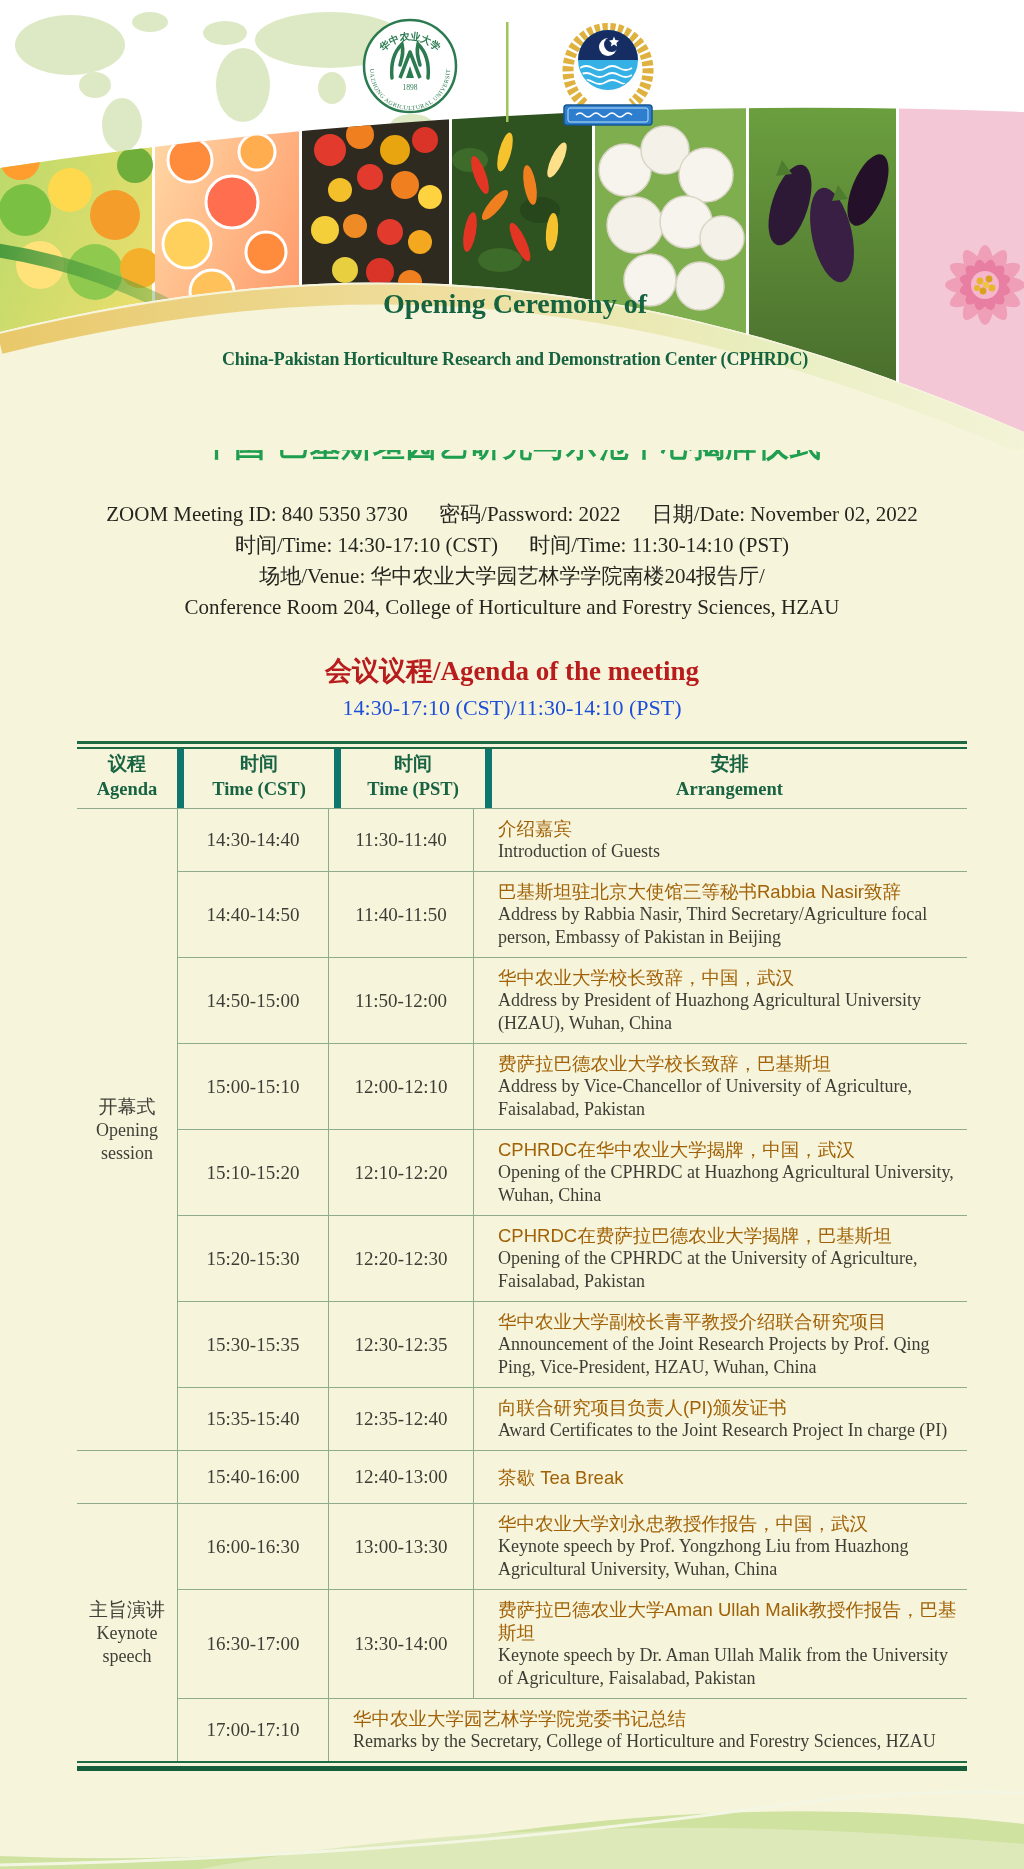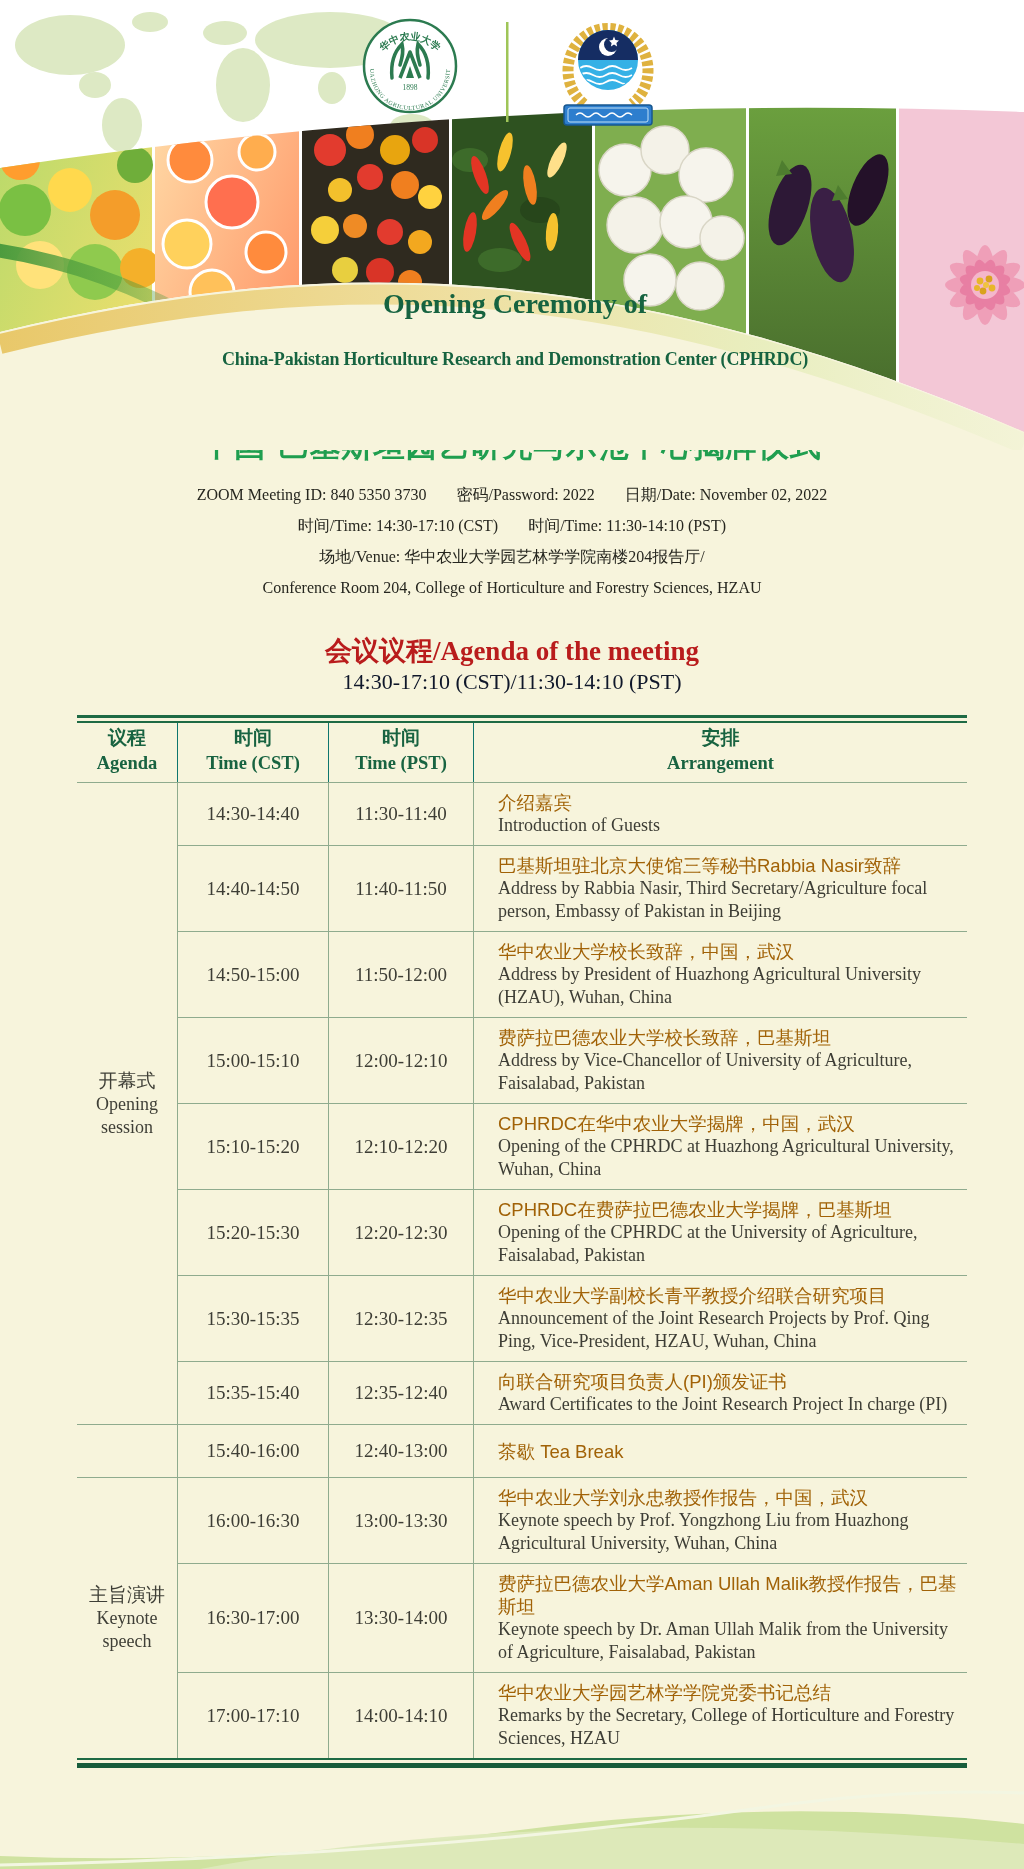--- a/index.html
+++ b/index.html
@@ -8,34 +8,34 @@
   
   .hero{position:relative;width:1024px;height:420px;background:#ffffff;}
   .hero svg{position:absolute;top:0;left:0;pointer-events:none;}
   .t-en{position:absolute;left:3px;width:1024px;text-align:center;
         color:#166340;font-weight:bold;font-family:"Liberation Serif",serif;}
   .t-en1{top:288px;font-size:28px;}
   .t-en2{top:349px;font-size:18px;letter-spacing:-0.2px;}
   
   .t-zh{margin-top:5px;text-align:center;font-size:31px;font-weight:bold;color:#1f9e4f;
         font-family:"Liberation Sans",sans-serif;letter-spacing:1px;}
-  .details{margin-top:12px;text-align:center;color:#26261f;font-size:16px;line-height:31px;}
+  .details{margin-top:32px;text-align:center;color:#26261f;font-size:21px;line-height:31px;}
   .details .seg{display:inline-block;margin:0 13px;}
   .agenda-head{margin-top:30px;text-align:center;color:#b91c1c;font-size:27px;font-weight:bold;}
-  .agenda-sub{text-align:center;color:#0f172a;font-size:22px;}
+  .agenda-sub{margin-top:6px;text-align:center;color:#1d4ed8;font-size:22px;}
   
   .agenda-table{width:890px;margin:20px 0 0 77px;}
   .rule-top{height:3px;border-top:3px solid #1e6a44;border-bottom:2px solid #1e6a44;}
   .rule-bottom{height:3px;border-top:2px solid #1e6a44;border-bottom:5px solid #175c3b;}
   .ahead{display:flex;}
   .hc{padding:2px 0 7px;text-align:center;color:#186341;}
   .hc .hz{font-family:"Liberation Sans",sans-serif;font-weight:bold;font-size:19px;line-height:26px;}
   .hc .he{font-family:"Liberation Serif",serif;font-weight:bold;font-size:18.5px;line-height:24px;}
   .w1{width:100px;}.w2{width:150px;}.w3{width:144px;}.w4{flex:1;}
-  .ahead .w2,.ahead .w3,.ahead .w4{border-left:1px solid #0f766e;}
+  .ahead .w2,.ahead .w3,.ahead .w4{border-left:7px solid #0f766e;}
   .agrp{display:flex;border-top:1px solid #8fab8e;}
   .aglabel{width:100px;display:flex;flex-direction:column;justify-content:center;
            align-items:center;text-align:center;color:#3f3f37;}
   .aglabel .lz{font-family:"Liberation Sans",sans-serif;font-size:19px;line-height:24px;}
   .aglabel .le{font-family:"Liberation Serif",serif;font-size:18px;line-height:23px;}
   .arows{flex:1;border-left:1px solid #8fab8e;}
   .arow{display:flex;min-height:52px;}
   .arow + .arow{border-top:1px solid #8fab8e;}
   .ac{color:#3d3d35;}
   .tcst{width:150px;display:flex;align-items:center;justify-content:center;font-size:19px;}
@@ -392,21 +392,20 @@
             <div class="arow">
               <div class="ac tcst">16:30-17:00</div>
               <div class="ac tpst">13:30-14:00</div>
               <div class="ac arr">
                 <div class="az">费萨拉巴德农业大学Aman Ullah Malik教授作报告，巴基斯坦</div>
                 <div class="ae">Keynote speech by Dr. Aman Ullah Malik from the University of Agriculture, Faisalabad, Pakistan</div>
               </div>
             </div>
             <div class="arow">
               <div class="ac tcst">17:00-17:10</div>
-              <div class="ac tpst">14:00-14:10</div>
               <div class="ac arr">
                 <div class="az">华中农业大学园艺林学学院党委书记总结</div>
                 <div class="ae">Remarks by the Secretary, College of Horticulture and Forestry Sciences, HZAU</div>
               </div>
             </div>
           </div>
         </div>
       </div>
     <div class="rule-bottom"></div>
   </div>

